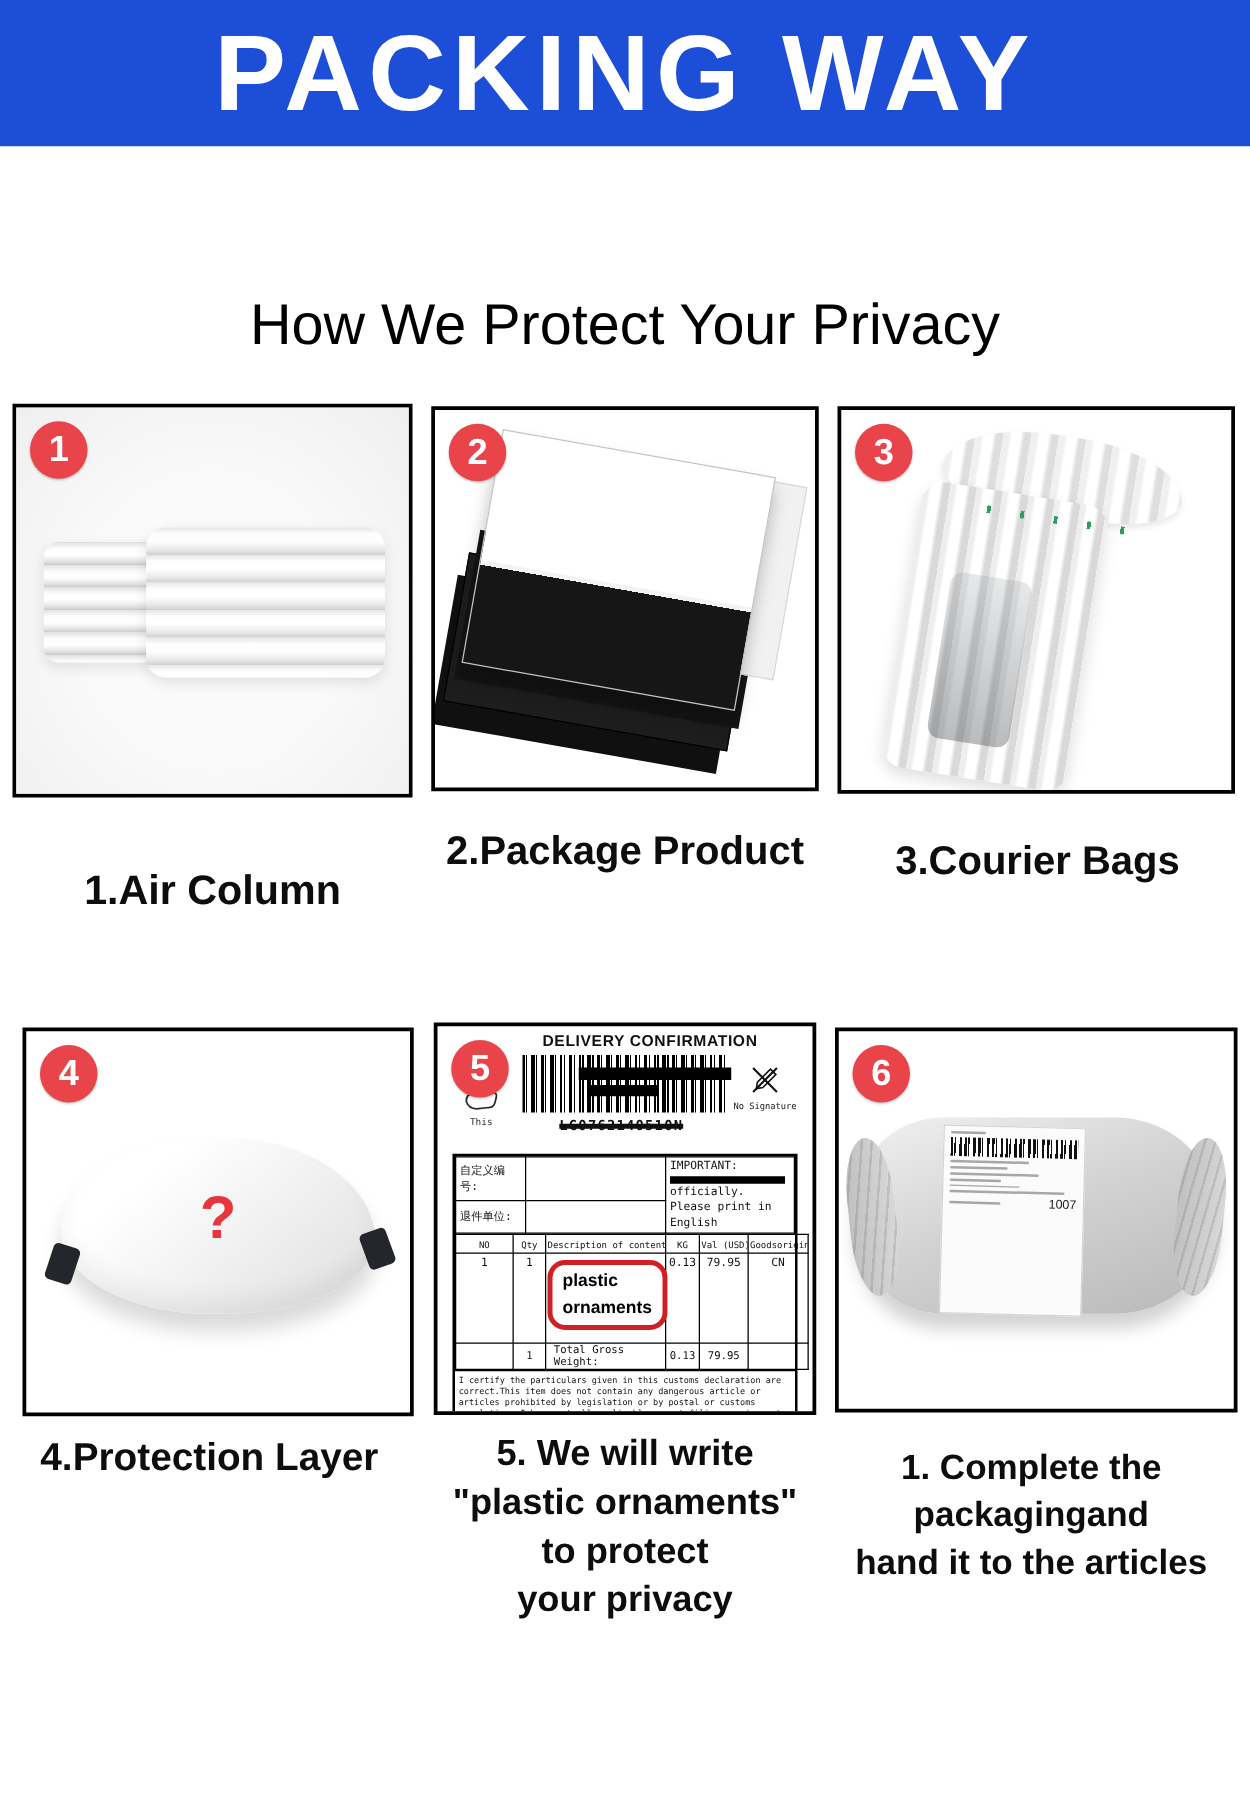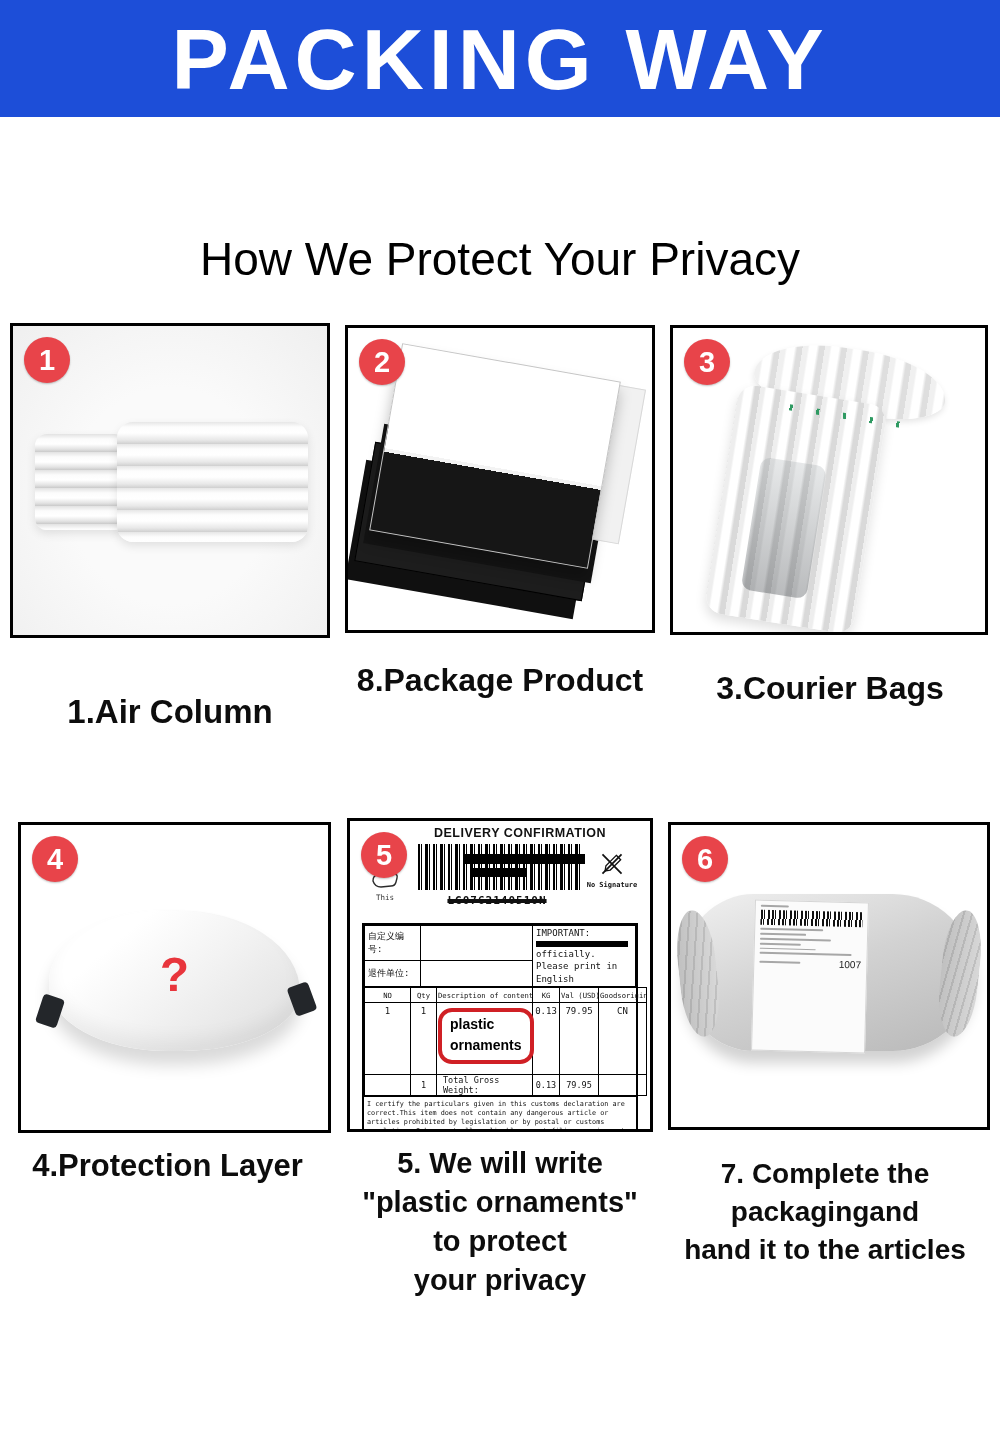--- a/index.html
+++ b/index.html
@@ -113,21 +113,21 @@
   .barcode { position:absolute; left:56px; top:3px; width:162px; height:46px;
         background:repeating-linear-gradient(90deg,#000 0 2px,#fff 2px 3px,#000 3px 4px,#fff 4px 7px,#000 7px 10px,#fff 10px 11px,#000 11px 12px,#fff 12px 15px); }
   .bc-redact { position:absolute; background:#000; }
   .bc-redact.r1 { left:28%; top:22%; width:75%; height:10px; }
   .bc-redact.r2 { left:33%; top:52%; width:34%; height:9px; }
   .trackcode { position:absolute; left:40px; top:53px; width:190px; text-align:center;
         font-size:11px; font-weight:700; letter-spacing:1px; color:#101010;
         text-decoration:line-through; text-decoration-thickness:3.5px; }
   .nosig-wrap { position:absolute; right:0; top:10px; width:52px; text-align:center; }
   .nosig-wrap svg { width:26px; height:26px; }
-  .nosig-label { font-size:7px; font-weight:700; }
+  .nosig-label { font-size:7px; font-weight:400; }
 
   .form-body { border:2px solid #000; }
   table.fields { width:100%; border-collapse:collapse; table-layout:fixed; }
   table.fields td { border:1px solid #000; height:22px; font-size:9px; padding:1px 3px; vertical-align:middle; }
   td.flabel { width:56px; }
   td.fval { width:112px; }
   td.important { vertical-align:top; font-size:7px; line-height:1.4; padding:2px 3px; }
   .imp-redact { height:6px; background:#000; width:96%; margin:1px 0; }
 
   table.goods { width:100%; border-collapse:collapse; table-layout:fixed; text-align:center; }
@@ -166,21 +166,21 @@
   <p class="caption cap1">1.Air Column</p>
 
   <section class="panel p2">
     <span class="badge">2</span>
     <div class="bag s1"></div>
     <div class="bag s2"></div>
     <div class="bag s3"></div>
     <div class="bag w1"></div>
     <div class="bag front"></div>
   </section>
-  <p class="caption cap2">8.Package Product</p>
+  <p class="caption cap2">2.Package Product</p>
 
   <section class="panel p3">
     <span class="badge">3</span>
     <div class="col-crown"></div>
     <div class="col-body"></div>
     <div class="col-ticks"></div>
   </section>
   <p class="caption cap3">3.Courier Bags</p>
 
   <section class="panel p4">
@@ -308,18 +308,18 @@
       <div class="sl-line" style="width:40%;"></div>
       <div class="sl-line" style="width:55%; height:1.5px;"></div>
       <div class="sl-line" style="width:90%; height:1.5px;"></div>
       <div class="sl-row">
         <div class="sl-line" style="width:40%;"></div>
         <span class="sl-num">1007</span>
       </div>
     </div>
   </section>
   <div class="caption cap6">
-    <div>7. Complete the</div>
+    <div>1. Complete the</div>
     <div>packagingand</div>
     <div>hand it to the articles</div>
   </div>
 
 </div>
 
 </body></html>

